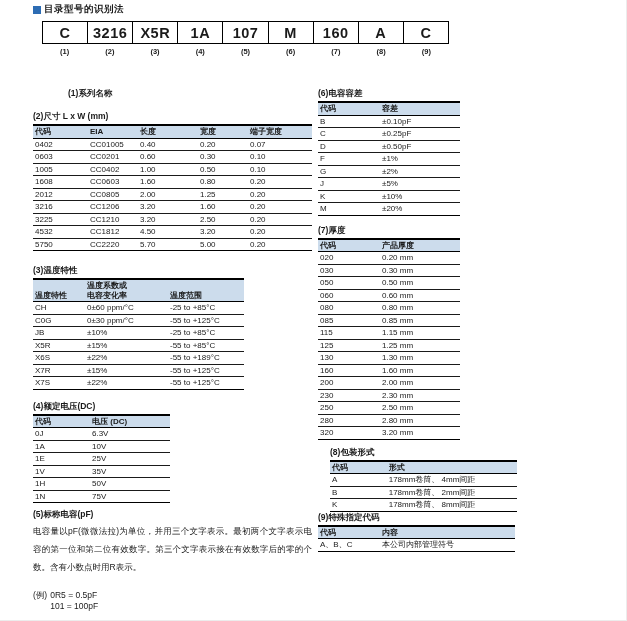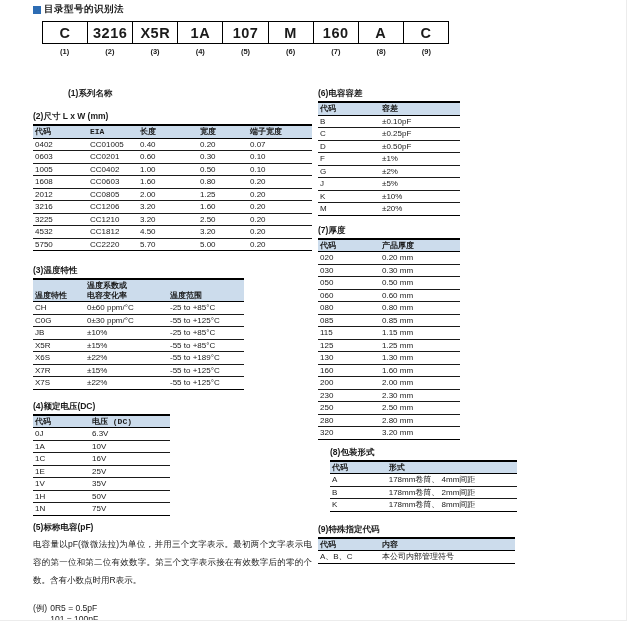--- a/index.html
+++ b/index.html
@@ -47,27 +47,27 @@
 
   
   .s1{ margin-top:4px;padding-left:35px; }
   .s2{ margin-top:12px; }
   .s3{ margin-top:14px; }
   .s4{ margin-top:11px; }
   .s5{ margin-top:6px; }
   .s6{ margin-top:4px; }
   .s7{ margin-top:9px; }
   .s8{ margin-top:7px;margin-left:12px; }
-  .s9{ margin-top:12px; }
+  .s9{ margin-top:0; }
 
   
   table{ border-collapse:collapse; table-layout:fixed; }
   th{
     background:var(--hdrbg); font-weight:bold; text-align:left;
-    white-space:pre-line; vertical-align:bottom;font-family:Liberation Mono, monospace;
+    white-space:pre-line; vertical-align:bottom;
   }
   th,td{ padding:1px 2px; font-size:8px; line-height:9.5px; overflow:hidden; white-space:nowrap; }
   th{ white-space:pre-line; }
   thead tr{ border-top:2px solid #000; border-bottom:1px solid #000; }
   tbody tr{ border-bottom:1px solid #1a1a1a; }
   tbody tr:last-child{ border-bottom:1.5px solid #000; }
 
   
   .para{ font-size:8.5px; line-height:18px; margin-top:2px; text-align:justify; }
   .examples{ margin-top:14px; font-size:8.5px; line-height:11px; display:flex; gap:3px; }
@@ -274,24 +274,20 @@
           <tbody>
             <tr>
               <td>0J</td>
               <td>6.3V</td>
             </tr>
             <tr>
               <td>1A</td>
               <td>10V</td>
             </tr>
             <tr>
-              <td>1C</td>
-              <td>16V</td>
-            </tr>
-            <tr>
               <td>1E</td>
               <td>25V</td>
             </tr>
             <tr>
               <td>1V</td>
               <td>35V</td>
             </tr>
             <tr>
               <td>1H</td>
               <td>50V</td>

